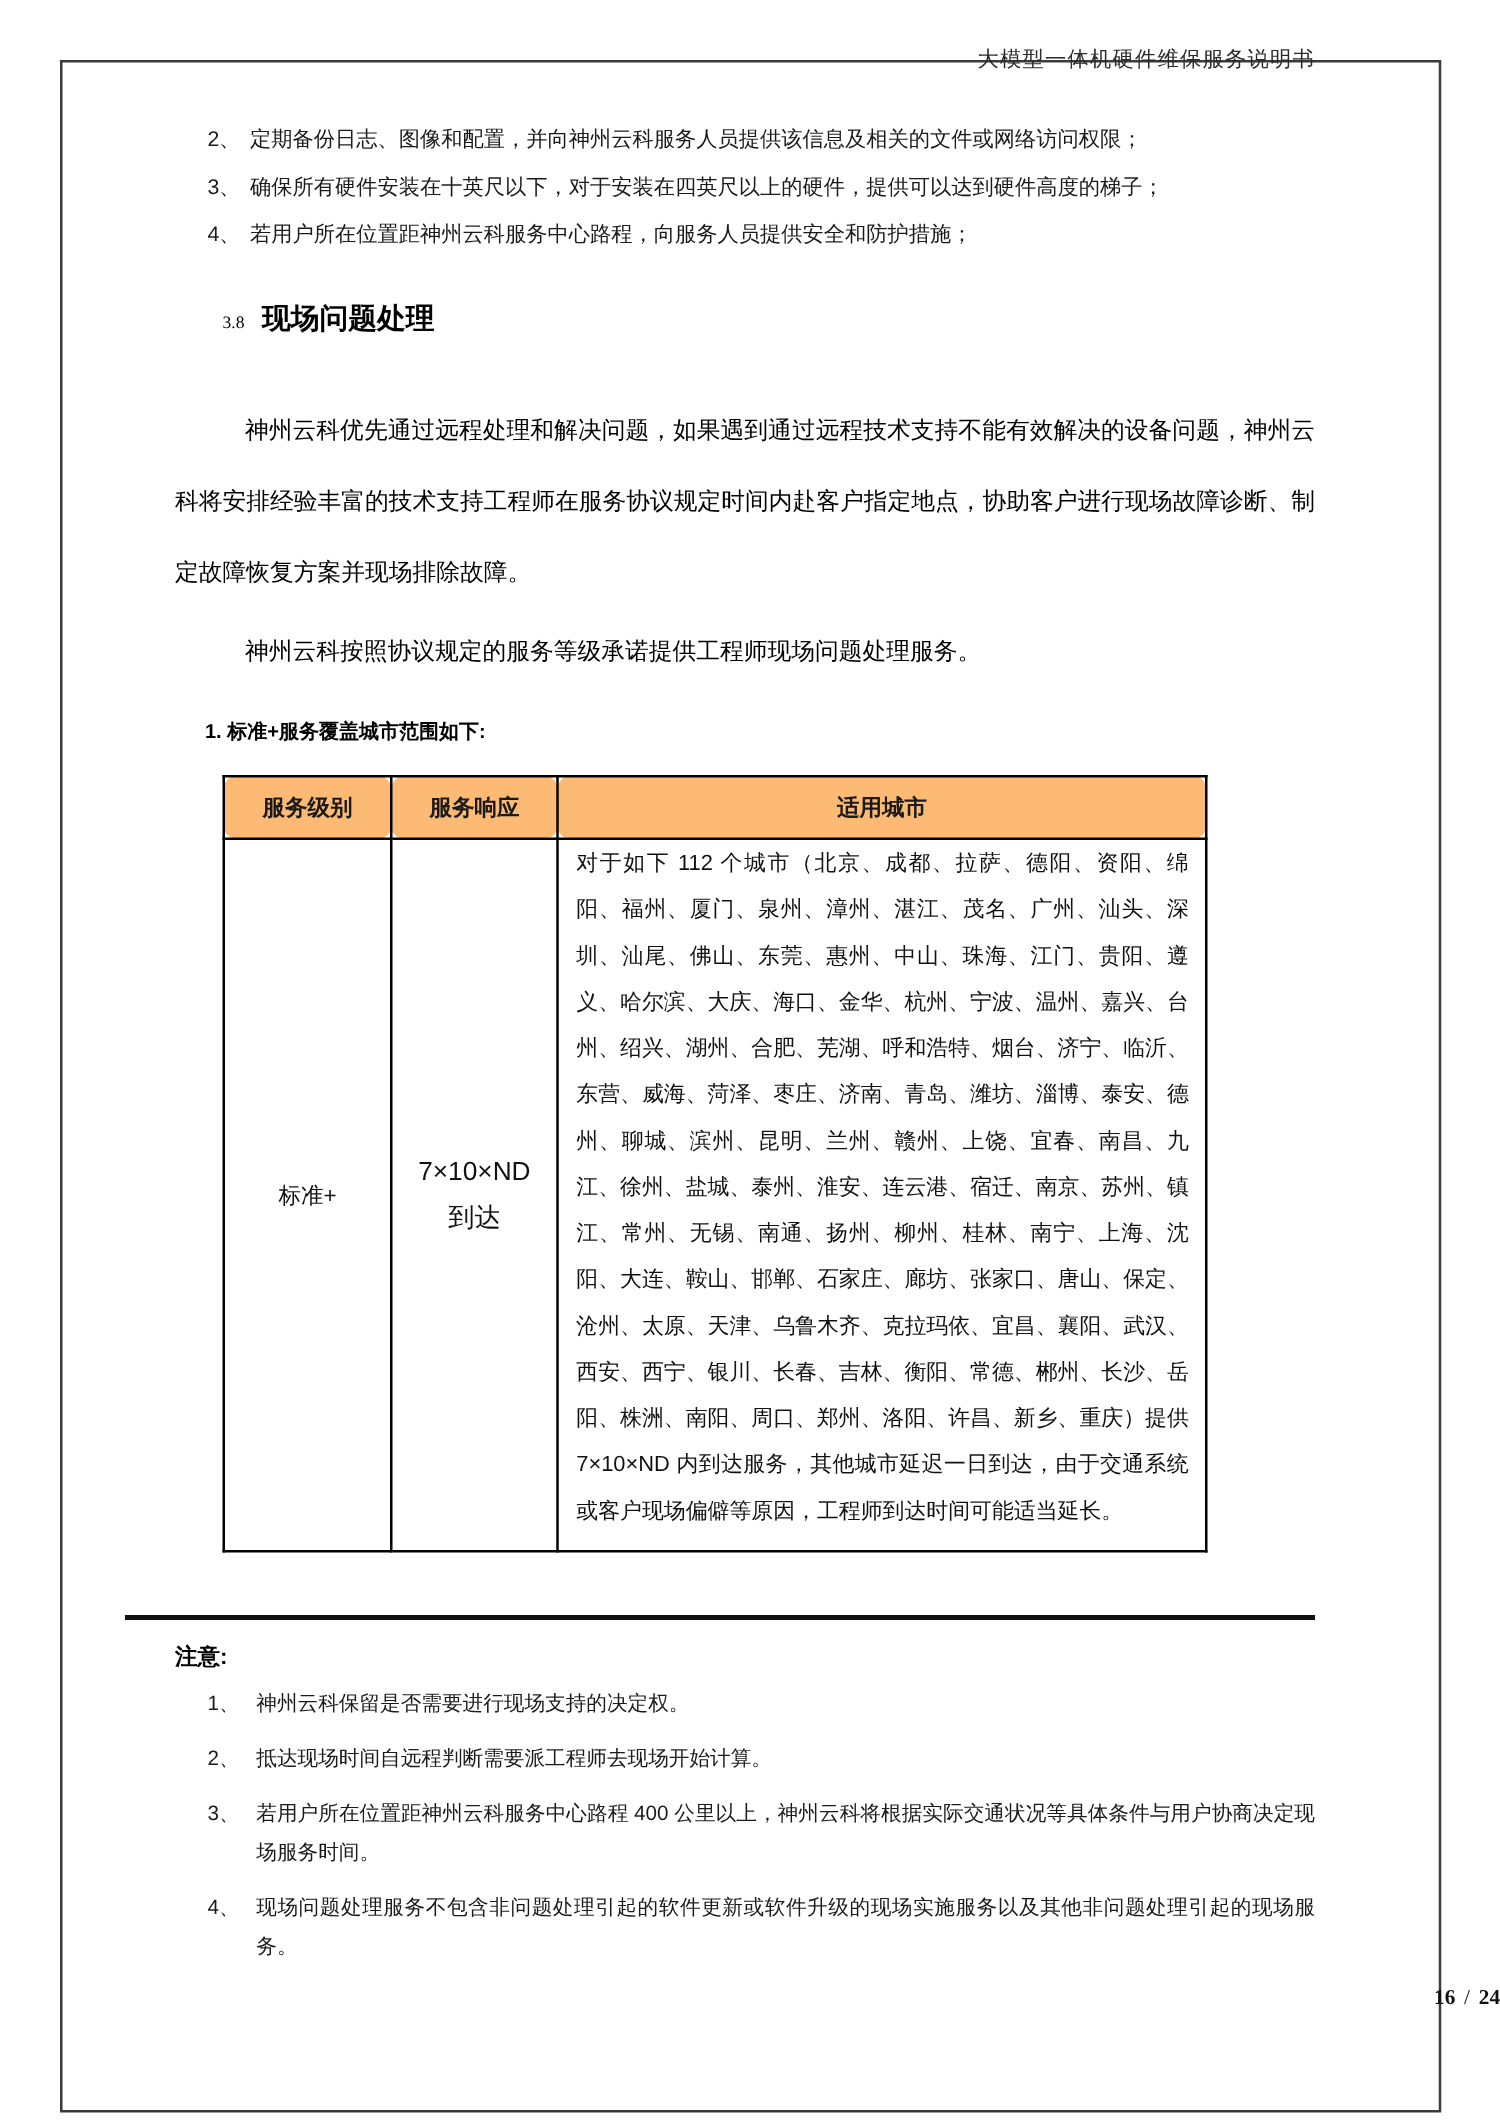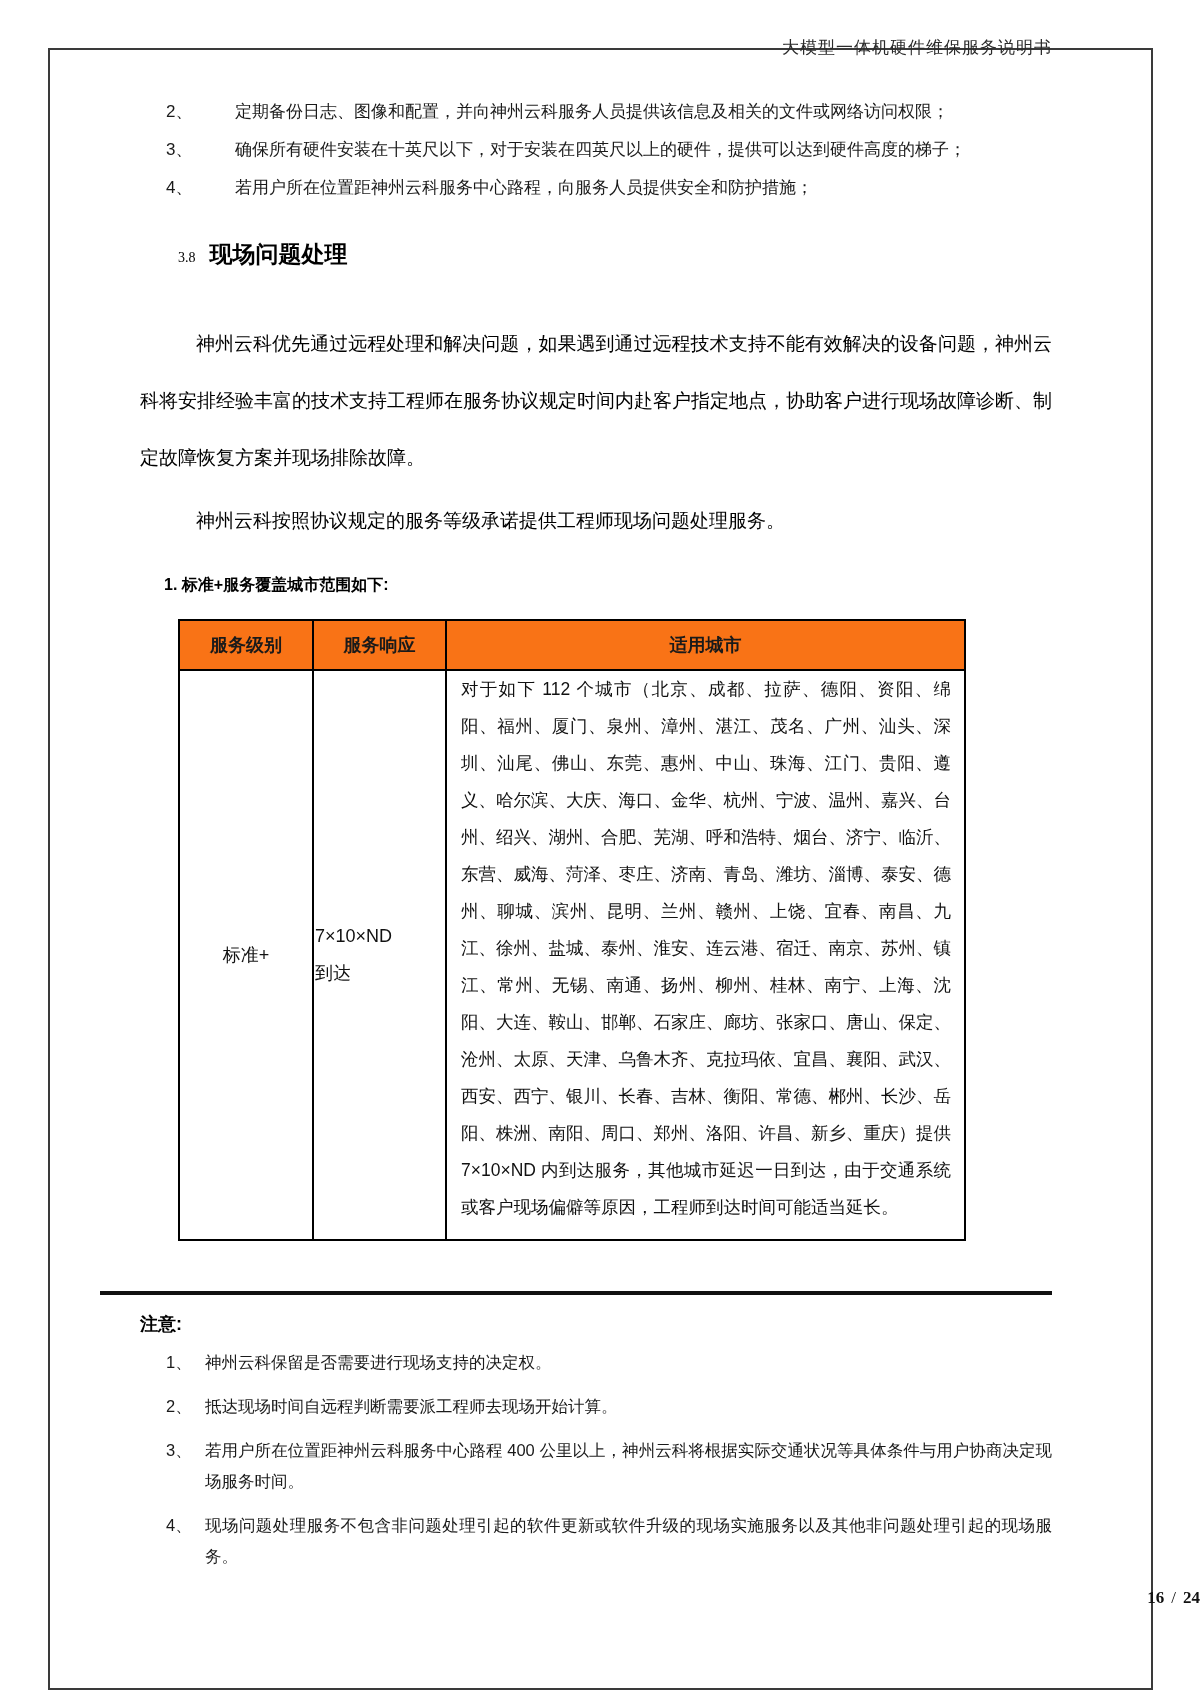--- a/index.html
+++ b/index.html
@@ -26,21 +26,21 @@
     padding-top:36px;
     text-align:right;
     font-family:"Liberation Serif",serif;
     font-size:17px;
     color:#2b2b2b;
     letter-spacing:1px;
   }
   .intro-list{margin:34px 0 0 66px;}
   .li-row{display:flex;line-height:38px;font-size:17px;}
   .li-row .num{flex:0 0 34px;}
-  .li-row .txt{flex:1;margin-left:35px;}
+  .li-row .txt{flex:1;}
   .section-heading{
     margin:30px 0 0 78px;
     line-height:34px;
   }
   .sec-num{
     font-family:"Liberation Serif",serif;
     font-size:14px;color:#000000;
     margin-right:14px;
   }
   .sec-title{
@@ -67,29 +67,29 @@
     width:788px;
     table-layout:fixed;
   }
   .svc-table th,.svc-table td{
     border:2px solid #000;
     vertical-align:middle;
   }
   .svc-table col.c1{width:134px;}
   .svc-table col.c2{width:133px;}
   .svc-table th{
-    background:#f97316;
+    background:#fdba74;
     font-size:18px;font-weight:bold;
-    height:46px;text-align:center;
+    height:46px;text-align:center;border-radius:10px;
   }
   .cell-level{
     text-align:center;font-size:18px;color:#111;
   }
   .cell-response{
-    font-size:18px;line-height:37px;color:#111;
+    text-align:center;font-size:21px;line-height:37px;color:#111;
   }
   .cell-cities{
     padding:0 13px 13px 14px;
     font-size:17.5px;
     line-height:37px;
     text-align:justify;
     color:#111;
   }
   .thick-rule{
     margin-top:50px;

